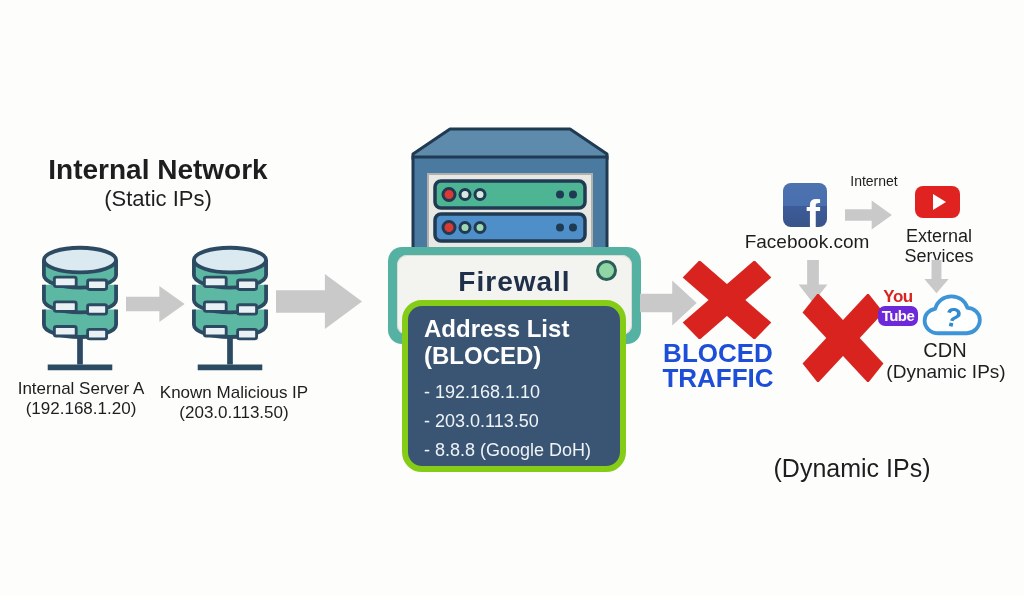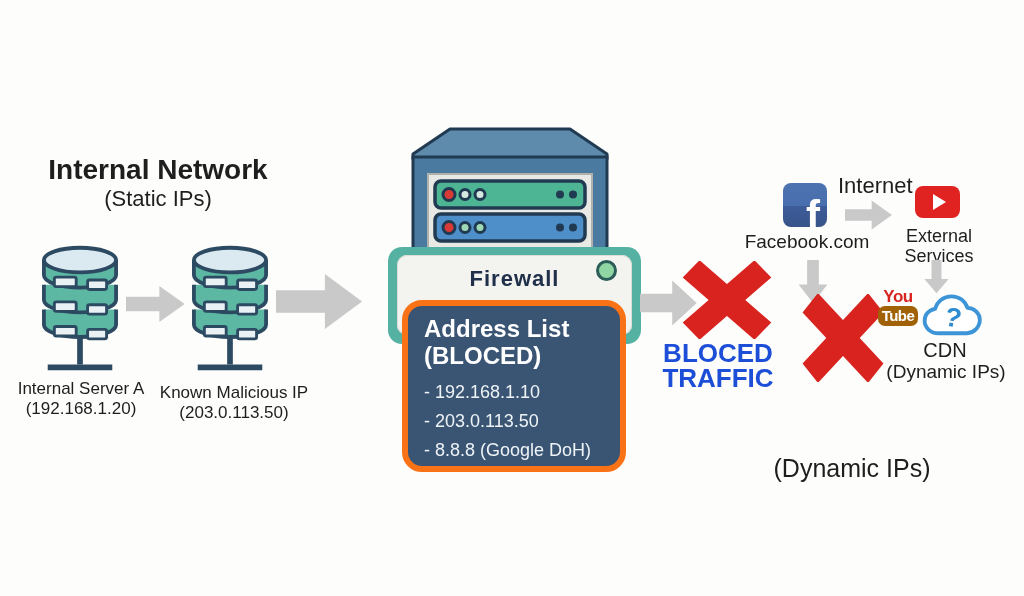--- a/index.html
+++ b/index.html
@@ -31,59 +31,59 @@
   .arrowD1 { left:797px; top:260px; width:32px; height:44px; }
   .arrowD2 { left:923px; top:260px; width:27px; height:34px; }
 
   
   .server-svg { left:408px; top:126px; width:204px; height:136px; }
   .fw-frame { left:388px; top:247px; width:253px; height:97px; background:#55b2a2; border-radius:14px; }
   .fw-header {
     left:397px; top:255px; width:235px; height:80px; background:#f3f3ef; border-radius:10px;
     box-shadow:inset 0 0 0 1px #dddcd6;
   }
-  .fw-title { left:397px; top:266px; width:235px; font-size:22px; font-weight:bold; color:#20304a; letter-spacing:1px; }
+  .fw-title { left:397px; top:266px; width:235px; font-size:28px; font-weight:bold; color:#20304a; letter-spacing:1px; }
   .fw-led {
     left:596px; top:260px; width:15px; height:15px; border-radius:50%;
     background:#90d6a5; border:3px solid #2c5d58;
   }
   .addr-panel {
     left:402px; top:300px; width:224px; height:172px; box-sizing:border-box;
-    background:#3a5574; border:6px solid #f97316; border-radius:20px;
+    background:#3a5574; border:6px solid #84cc16; border-radius:20px;
     padding:9px 8px 0 16px; color:#ffffff;
   }
   .addr-title { font-size:24px; font-weight:bold; line-height:27px; }
   .addr-entries { margin-top:9px; font-size:18px; line-height:29px; color:#eef3f6; }
 
   
   .x1 { left:681px; top:261px; width:92px; height:78px; }
   .x2 { left:801px; top:294px; width:84px; height:88px; }
   .bloced { left:653px; top:341px; width:130px; font-size:26px; font-weight:bold; line-height:25px; color:#1d4ed8; }
 
   
   .fb-icon {
     left:783px; top:183px; width:44px; height:44px; border-radius:8px;
     background:linear-gradient(180deg,#4d72b0 0%,#4a6fae 52%,#3d5c9a 52%,#385489 100%);
     overflow:hidden;
   }
   .fb-f {
     position:absolute; right:7px; bottom:-10px; color:#ffffff;
     font-size:42px; font-weight:bold; line-height:42px;
   }
-  .internet-label { left:838px; top:173px; width:72px; font-size:22px; }
+  .internet-label { left:838px; top:173px; width:72px; font-size:14px; }
   .yt-play {
     left:915px; top:186px; width:45px; height:32px; border-radius:8px; background:#e02321;
     display:flex; align-items:center; justify-content:center;
   }
   .yt-tri { width:0; height:0; border-left:13px solid #ffffff; border-top:8px solid transparent; border-bottom:8px solid transparent; margin-left:3px; }
   .ext-label { left:900px; top:226px; width:78px; font-size:18px; line-height:20px; }
   .fb-label  { left:742px; top:231px; width:130px; font-size:19px; }
   .yt-wordmark { left:872px; top:288px; width:52px; }
   .yt-you  { color:#d8231f; font-weight:bold; font-size:17px; line-height:18px; letter-spacing:-0.5px; }
-  .yt-tube { display:inline-block; background:#a16207; color:#ffffff; font-weight:bold; font-size:15px;
+  .yt-tube { display:inline-block; background:#6d28d9; color:#ffffff; font-weight:bold; font-size:15px;
              line-height:17px; border-radius:7px; padding:1px 4px 2px 4px; letter-spacing:-0.5px; }
   .cloud-svg { left:920px; top:292px; width:64px; height:48px; }
   .cdn-label { left:905px; top:339px; width:80px;  font-size:20px; }
   .cdn-sub   { left:880px; top:361px; width:132px; font-size:19px; }
 
   
   .footer-1 { left:722px; top:424px; width:260px; font-size:25px; line-height:29px; }
   .footer-2 { left:722px; top:454px; width:260px; font-size:25px; line-height:29px; }
 </style>
 </head>

